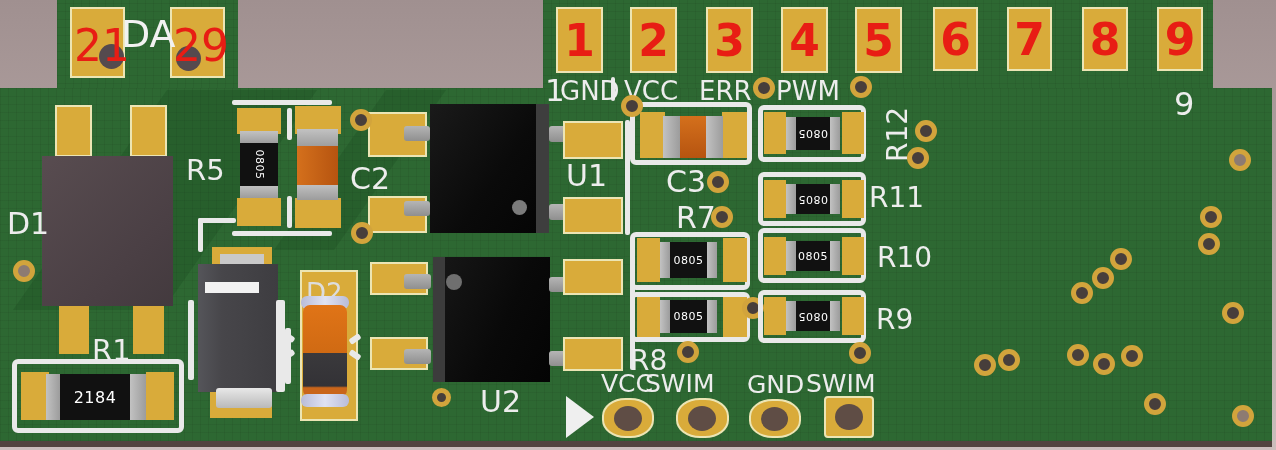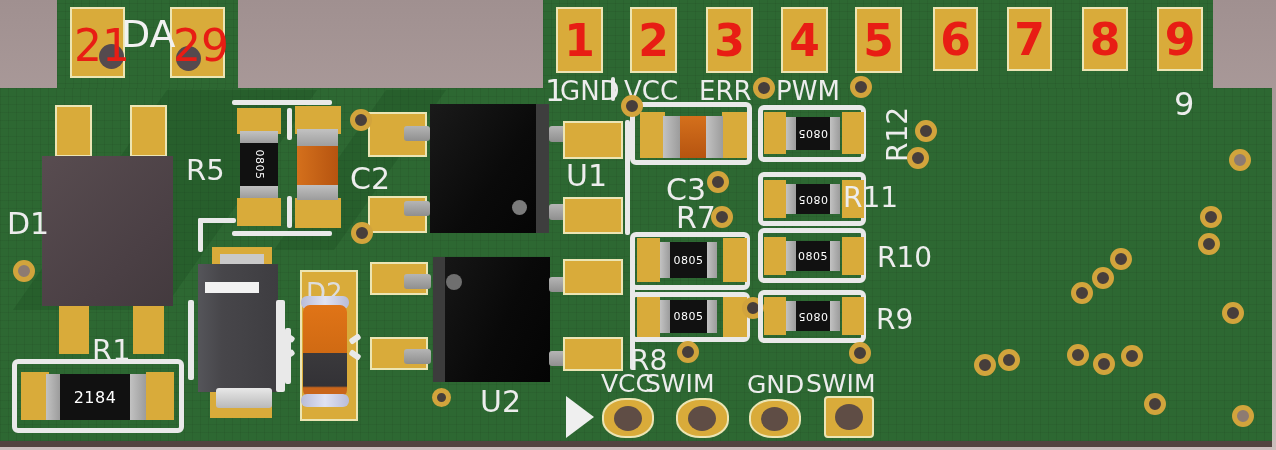--- a/index.html
+++ b/index.html
@@ -175,21 +175,21 @@
 <div class="silkbar" style="left:630px;top:262px;width:5px;height:108px;"></div>
 <div class="silk" style="left:480px;top:384px;font-size:30px;">U2</div>
 <div class="via" style="left:432px;top:388px;width:9px;height:9px;border-width:5px;"></div>
 
 <div class="silkbox" style="left:630px;top:102px;width:122px;height:63px;"></div>
 <div class="pad noborder" style="left:640px;top:112px;width:25px;height:46px;"></div>
 <div class="pad noborder" style="left:722px;top:112px;width:25px;height:46px;"></div>
 <div class="chipcap" style="left:663px;top:116px;width:17px;height:42px;"></div>
 <div class="chipcap" style="left:706px;top:116px;width:17px;height:42px;"></div>
 <div class="abs" style="left:680px;top:116px;width:26px;height:42px;background:linear-gradient(180deg,#d4701c,#b65410);"></div>
-<div class="silk" style="left:666px;top:172px;font-size:30px;">C3</div>
+<div class="silk" style="left:666px;top:164px;font-size:30px;">C3</div>
 <div class="via" style="left:707px;top:171px;"></div>
 
 <div class="silk" style="left:676px;top:200px;font-size:30px;">R7</div>
 <div class="via" style="left:711px;top:206px;"></div>
 <div class="silkbox" style="left:630px;top:232px;width:120px;height:58px;"></div>
 <div class="silkbox" style="left:630px;top:292px;width:120px;height:50px;"></div>
 <div class="pad noborder" style="left:637px;top:238px;width:23px;height:44px;"></div>
 <div class="pad noborder" style="left:723px;top:238px;width:24px;height:44px;"></div>
 <div class="chipcap" style="left:660px;top:242px;width:10px;height:36px;"></div>
 <div class="chipcap" style="left:707px;top:242px;width:10px;height:36px;"></div>
@@ -238,21 +238,21 @@
 
 <div class="pad noborder" style="left:764px;top:297px;width:22px;height:38px;"></div>
 <div class="pad noborder" style="left:842px;top:297px;width:22px;height:38px;"></div>
 <div class="chipcap" style="left:786px;top:301px;width:10px;height:30px;"></div>
 <div class="chipcap" style="left:830px;top:301px;width:10px;height:30px;"></div>
 <div class="chipbody" style="left:796px;top:301px;width:34px;height:30px;">
     <span class="mark" style="transform:rotate(180deg);">0805</span>
   </div>
 
 <div class="silk" style="left:868px;top:118px;font-size:28px;transform:rotate(-90deg);transform-origin:center;width:58px;text-align:center;">R12</div>
-<div class="silk" style="left:843px;top:181px;font-size:28px;">R11</div>
+<div class="silk" style="left:869px;top:181px;font-size:28px;">R11</div>
 <div class="silk" style="left:877px;top:241px;font-size:28px;">R10</div>
 <div class="silk" style="left:876px;top:303px;font-size:28px;">R9</div>
 <div class="via" style="left:915px;top:120px;"></div>
 <div class="via" style="left:907px;top:147px;"></div>
 <div class="via" style="left:849px;top:342px;"></div>
 
 <div class="abs" style="left:566px;top:396px;width:0;height:0;border-top:21px solid transparent;border-bottom:21px solid transparent;border-left:28px solid #efefef;"></div>
 <div class="silk" style="left:601px;top:369px;font-size:25px;">VCC</div>
 <div class="silk" style="left:645px;top:369px;font-size:25px;">SWIM</div>
 <div class="silk" style="left:747px;top:370px;font-size:25px;">GND</div>

